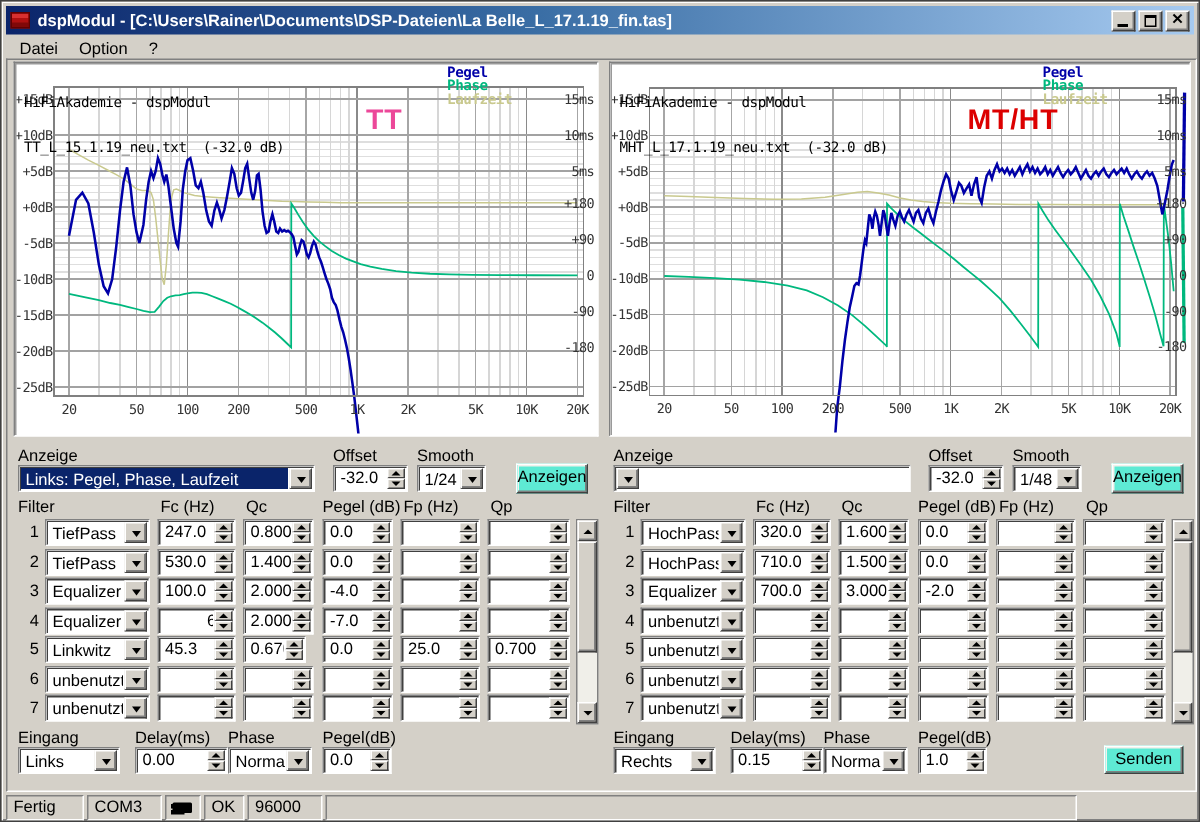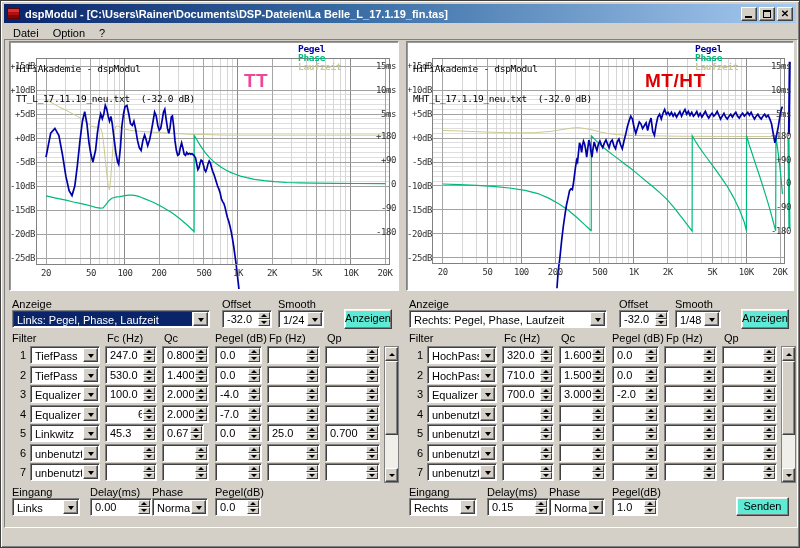--- a/index.html
+++ b/index.html
@@ -176,21 +176,21 @@
           <text x="148" y="233" text-anchor="middle" font-family="DejaVu Sans Mono, monospace" font-size="9px" letter-spacing="-0.4px" fill="#333">200</text>
           <text x="192.96722097994027" y="233" text-anchor="middle" font-family="DejaVu Sans Mono, monospace" font-size="9px" letter-spacing="-0.4px" fill="#333">500</text>
           <text x="226.98361048997012" y="233" text-anchor="middle" font-family="DejaVu Sans Mono, monospace" font-size="9px" letter-spacing="-0.4px" fill="#333">1K</text>
           <text x="261" y="233" text-anchor="middle" font-family="DejaVu Sans Mono, monospace" font-size="9px" letter-spacing="-0.4px" fill="#333">2K</text>
           <text x="305.96722097994024" y="233" text-anchor="middle" font-family="DejaVu Sans Mono, monospace" font-size="9px" letter-spacing="-0.4px" fill="#333">5K</text>
           <text x="339.98361048997015" y="233" text-anchor="middle" font-family="DejaVu Sans Mono, monospace" font-size="9px" letter-spacing="-0.4px" fill="#333">10K</text>
           <text x="374" y="233" text-anchor="middle" font-family="DejaVu Sans Mono, monospace" font-size="9px" letter-spacing="-0.4px" fill="#333">20K</text>
         </svg>
       <div class="chart-header">
         <div>HiFiAkademie - dspModul</div>
-        <div>TT_L_17.11.19_neu.txt  (-32.0 dB)</div>
+        <div>TT_L_15.1.19_neu.txt  (-32.0 dB)</div>
       </div>
       <div class="chart-legend">
         <div style="color: rgb(0, 0, 168);">Pegel</div>
         <div style="color: rgb(0, 184, 126);">Phase</div>
         <div style="color: rgb(201, 201, 142);">Laufzeit</div>
       </div>
       <div class="chart-annot" style="left: 234px; color: #ec4899;">TT</div>
     </div>
 
     <div class="chart-panel" id="chartp-1" style="left:401px;top:1px;width:388px;height:250px;">
@@ -812,21 +812,20 @@
             </div>
             <div class="spin-b">
               <div class="tri-dn-s"></div>
             </div>
           </div>
         </div>
       </div>
     <div class="controls-panel" id="controls-1" style="left:402px;top:256px;">
         <div class="lbl" style="left: 2px; top: 2px;">Anzeige</div>
         <div class="combo" style="left: 2px; top: 14px; width: 198px; height: 18px;">
-          <div class="combo-val">Rechts: Pegel, Phase, Laufzeit</div>
           <div class="combo-btn">
             <div class="tri-down"></div>
           </div>
         </div>
         <div class="lbl" style="left: 212px; top: 2px;">Offset</div>
         <div class="spin" style="left: 212px; top: 14px; width: 50px; height: 18px;">
           <div class="spin-val">-32.0</div>
           <div class="spin-btns">
             <div class="spin-b">
               <div class="tri-up-s"></div>
@@ -1330,13 +1329,24 @@
             <div class="spin-b">
               <div class="tri-dn-s"></div>
             </div>
           </div>
         </div>
         <div class="btn3d" style="left: 329px; top: 201px; width: 53px; height: 19px;">Senden</div>
       </div>
 
   </div>
 
+  <div class="statusbar">
+    <div class="status-cell" style="width:52px">Fertig</div>
+    <div class="status-cell" style="width:50px">COM3</div>
+    <div class="status-cell" style="width:24px">
+        <div class="plug-icon"></div>
+      </div>
+    <div class="status-cell" style="width:27px">OK</div>
+    <div class="status-cell" style="width:50px">96000</div>
+    <div class="status-cell" style="flex:1"></div>
+    <div class="status-cell" style="width:78px;border-color:transparent;"></div>
+  </div>
 </div>
 
 </body></html>

